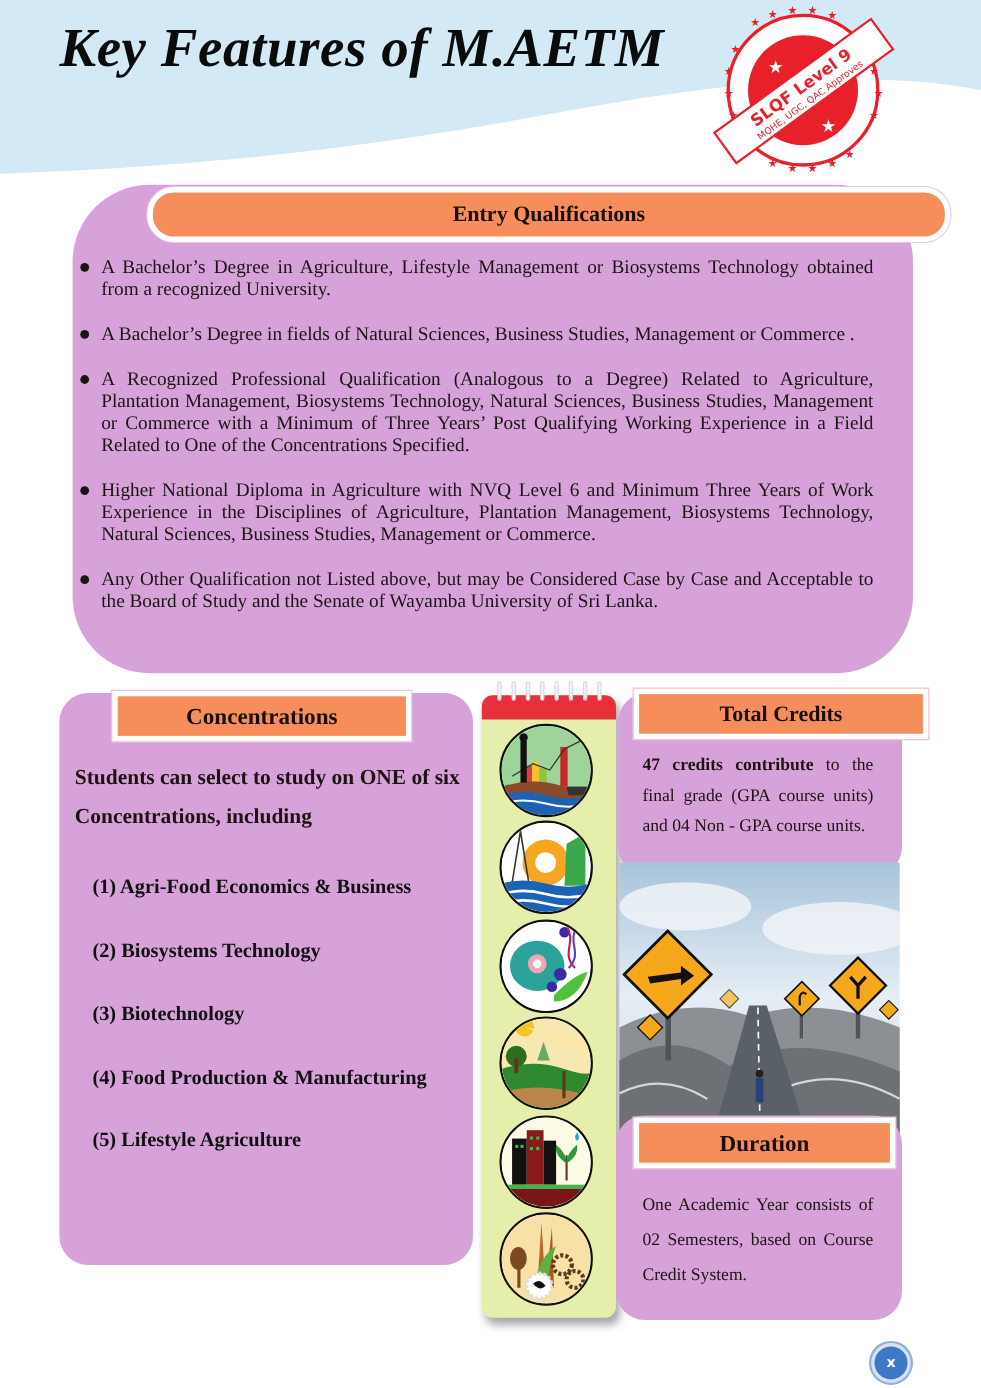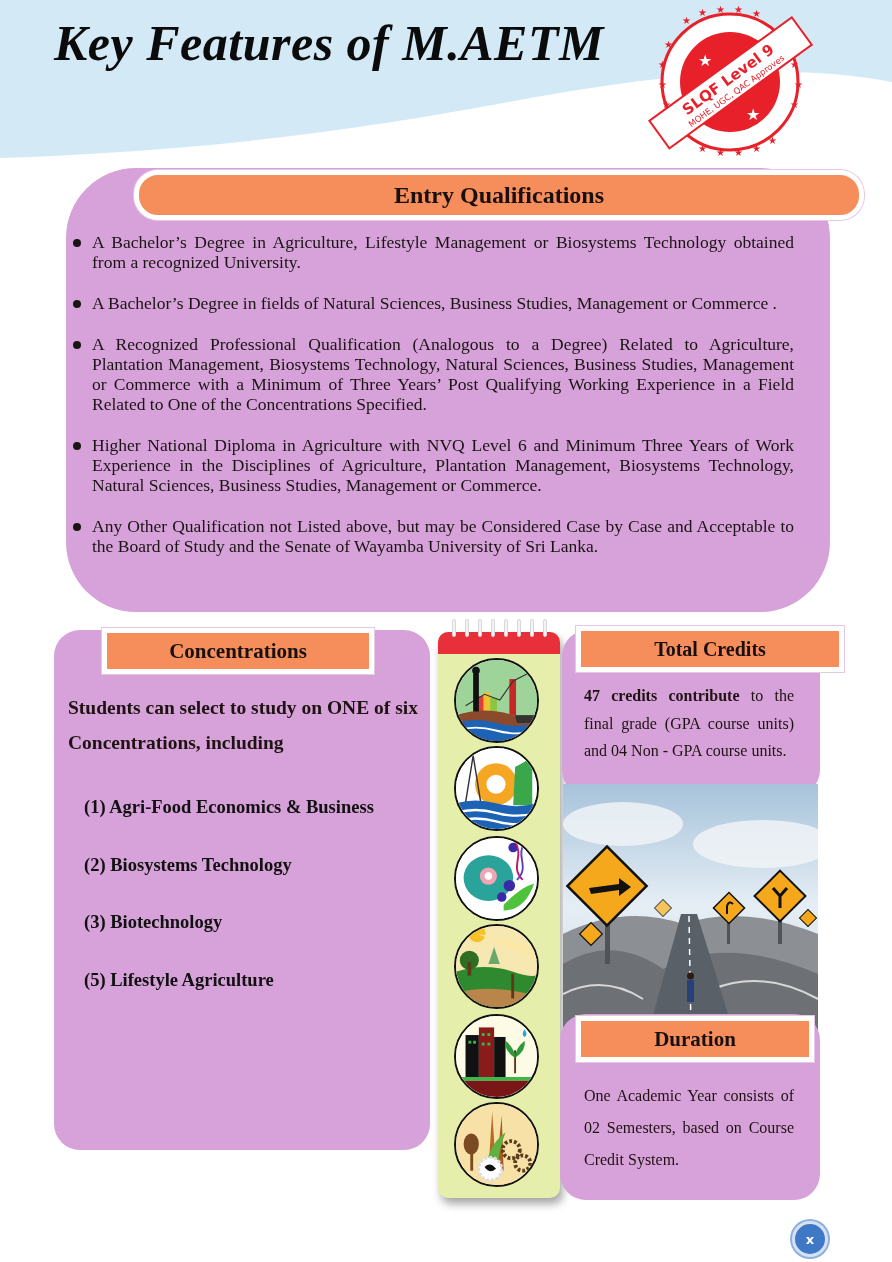--- a/index.html
+++ b/index.html
@@ -20,21 +20,21 @@
   .panel-conc { left: 54px; top: 630px; width: 376px; height: 520px; border-radius: 26px; }
   .panel-credits { left: 562px; top: 630px; width: 258px; height: 166px; border-radius: 26px; }
   .panel-duration { left: 560px; top: 1014px; width: 260px; height: 186px; border-radius: 26px; }
 
   .section-header {
     position: absolute; background: #f68e5b;
     border: 5px solid #ffffff; box-shadow: 0 0 0 1px #e6c7e6;
     display: flex; align-items: center; justify-content: center;
     font-family: "Liberation Serif", serif; font-weight: bold; color: #1a0f0f;
   }
-  .hdr-entry { left: 134px; top: 170px; width: 730px; height: 50px; font-size: 24px; border-radius: 24px; }
+  .hdr-entry { left: 134px; top: 170px; width: 730px; height: 50px; font-size: 20px; border-radius: 24px; }
   .hdr-conc { left: 102px; top: 628px; width: 272px; height: 46px; font-size: 21px; }
   .hdr-credits { left: 576px; top: 626px; width: 268px; height: 46px; font-size: 20px; }
   .hdr-duration { left: 576px; top: 1016px; width: 238px; height: 46px; font-size: 21px; }
 
   
   .entry-list { position: absolute; left: 72px; top: 232px; width: 722px; list-style: none; }
   .entry-list li {
     position: relative; padding-left: 20px; margin-bottom: 21px;
     font-family: "Liberation Serif", serif; font-size: 17.5px; line-height: 20px;
     text-align: justify; color: #1a1414;
@@ -142,20 +142,21 @@
   <li><span class="bullet"></span><span>Any Other Qualification not Listed above, but may be Considered Case by Case and Acceptable to the Board of Study and the Senate of Wayamba University of Sri Lanka.</span></li>
 </ul>
 
 <section class="panel panel-conc"></section>
 <div class="section-header hdr-conc">Concentrations</div>
 <p class="conc-intro">Students can select to study on ONE of six Concentrations, including</p>
 <ol class="conc-list">
   <li>(1) Agri-Food Economics &amp; Business</li>
   <li>(2) Biosystems Technology</li>
   <li>(3) Biotechnology</li>
+  <li>(4) Food Production &amp; Manufacturing</li>
   <li>(5) Lifestyle Agriculture</li>
 </ol>
 
 <div class="strip"></div>
 <div class="strip-top"></div>
 <span class="ring" style="left:452px"></span>
 <span class="ring" style="left:465px"></span>
 <span class="ring" style="left:478px"></span>
 <span class="ring" style="left:491px"></span>
 <span class="ring" style="left:504px"></span>

